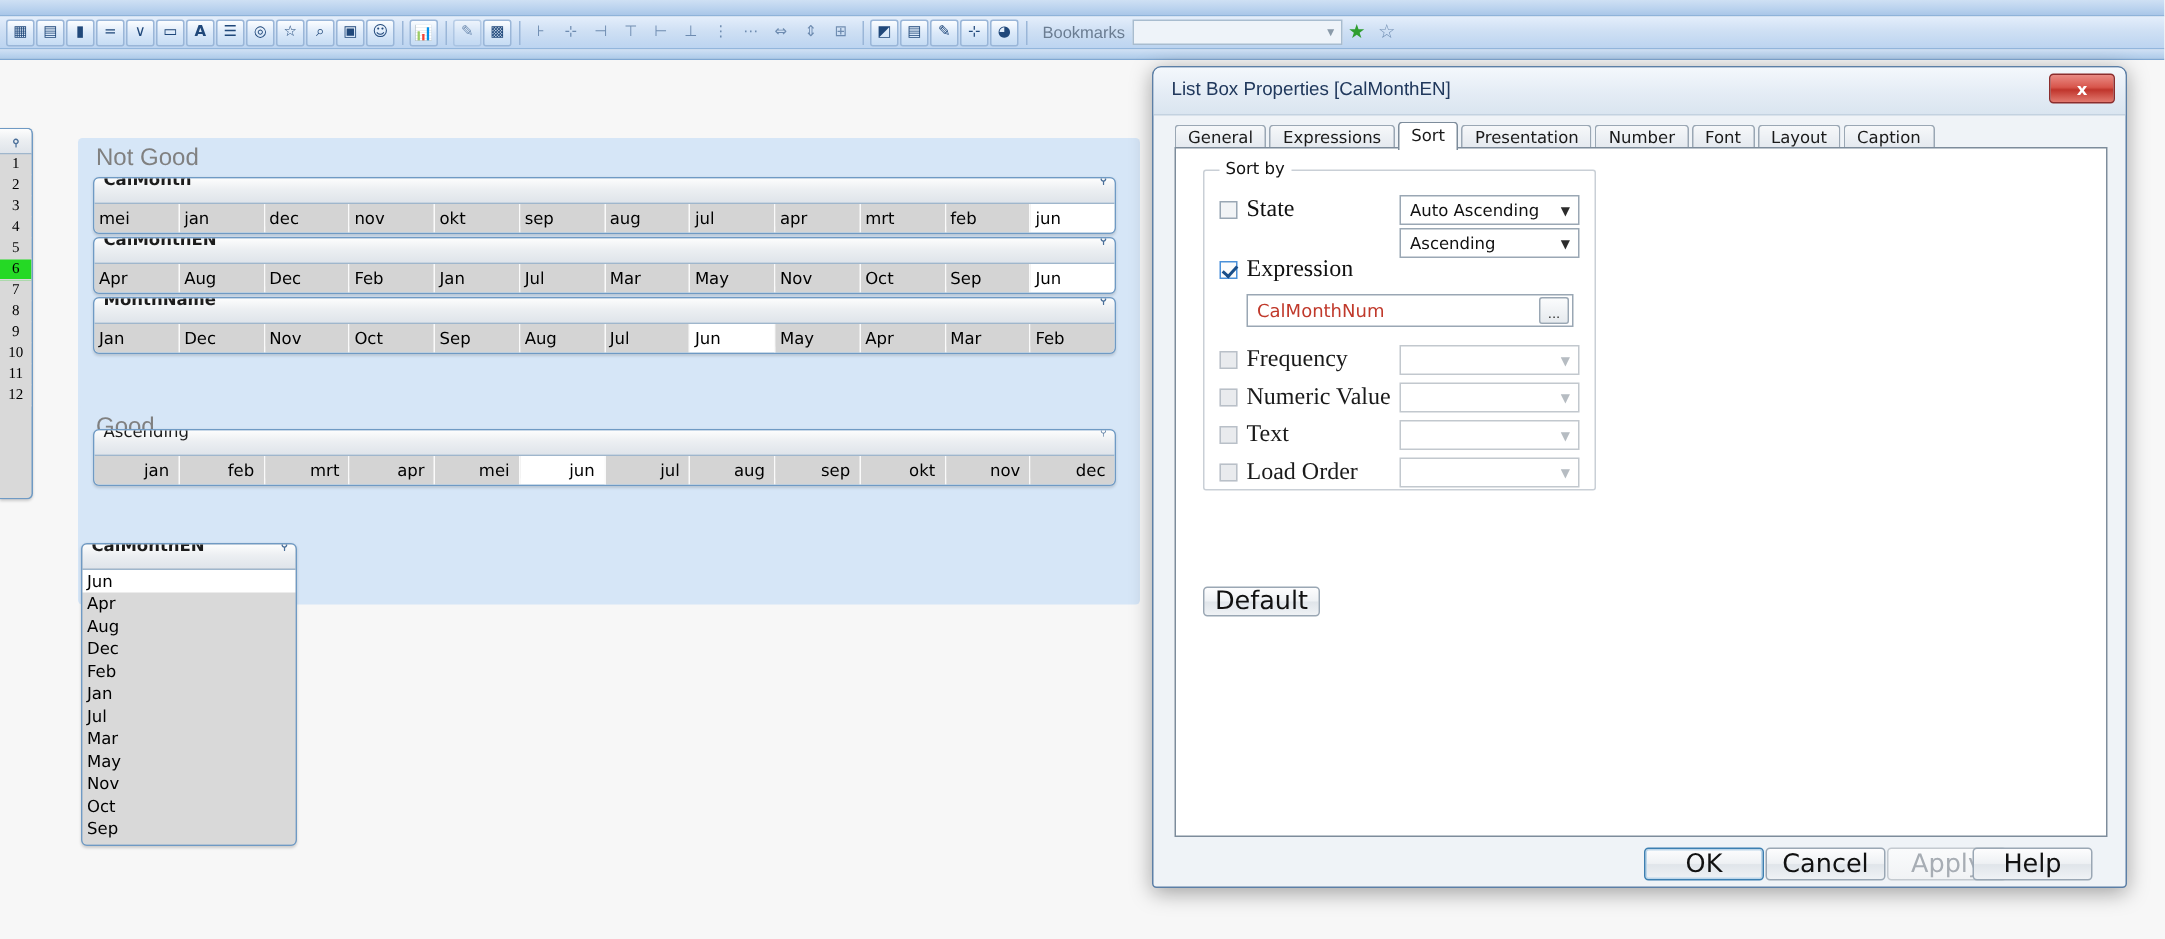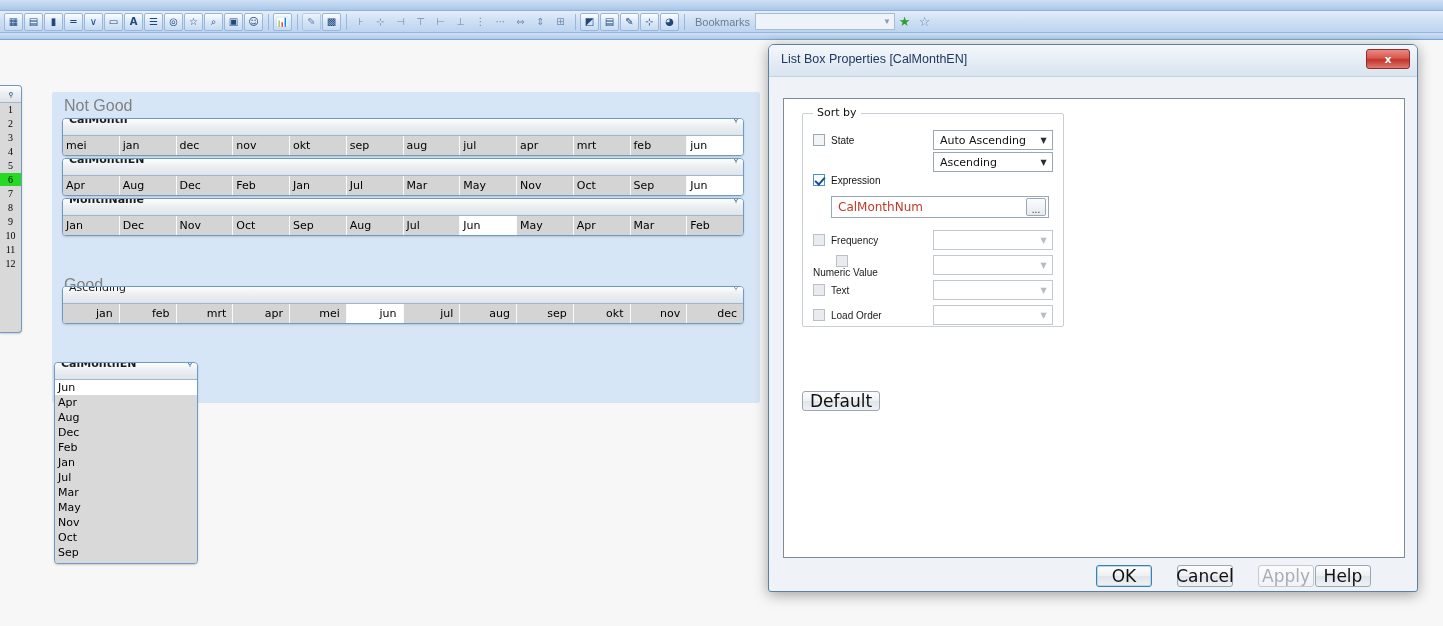--- a/index.html
+++ b/index.html
@@ -183,21 +183,21 @@
   .cb {
     width:12px; height:12px; border:1px solid #9aa7b4; background:#f2f4f6;
     margin-right:6px; position:relative; flex:none;
   }
   .cb.checked { background:#fbfcfd; border-color:#4a90d9; }
   .cb.checked:after {
     content:""; position:absolute; left:3px; top:0px; width:4px; height:8px;
     border:solid #1a4f8a; border-width:0 2px 2px 0; transform:rotate(42deg);
   }
   .cb.dis { background:#e9ebee; border-color:#b9c0c8; }
-  .slabel { font-size:10px; color:#111; font-family:Liberation Sans, sans-serif; white-space:nowrap; }
+  .slabel { font-size:16px; color:#111; font-family:Liberation Serif, serif; white-space:nowrap; }
   .slabel.dis { color:#1a1a1a; }
 
   .combo {
     position:absolute; height:20px; width:120px;
     border:1px solid #9aa7b4; background:#fff;
     display:flex; align-items:center; padding:0 0 0 6px;
     font-size:11px; color:#111; font-family:"DejaVu Sans", sans-serif;
   }
   .combo .arrow {
     margin-left:auto; width:17px; height:18px; display:flex;
@@ -224,21 +224,21 @@
 
   .btn {
     border:1px solid #9aa7b4; border-radius:3px;
     background:linear-gradient(180deg,#fdfdfe 0%,#eef1f4 48%,#e0e5ea 52%,#eff2f5 100%);
     font-size:17px; color:#111; display:flex; align-items:center; justify-content:center;
     font-family:"DejaVu Sans", sans-serif;
   }
   #btnDefault { position:absolute; left:18px; top:292px; width:78px; height:20px; }
 
   #dlgFooter { position:absolute; left:0; top:484px; width:630px; height:26px; }
-  .fbtn { position:absolute; top:0; width:56px; height:22px; }
+  .fbtn { position:absolute; top:0; width:80px; height:22px; }
   #btnOK { left:317px; border:1px solid #3c7fb1; box-shadow:0 0 0 1px #bcd6ea inset; }
   #btnCancel { left:398px; }
   #btnApply { left:479px; color:#a7adb4; border-color:#c4cad0;
               background:linear-gradient(180deg,#fafbfc 0%,#f1f3f5 100%); }
   #btnHelp { left:536px; }
 </style>
 </head>
 <body>
 
 <div id="toolbars">
@@ -437,20 +437,30 @@
 
 <div id="dialog">
 
   <div id="dlgTitleBar">
     <div id="dlgTitle">List Box Properties [CalMonthEN]</div>
     <div id="dlgClose">x</div>
   </div>
 
   <div id="dlgBody">
 
+    <div id="tabstrip">
+      <div class="tab">General</div>
+      <div class="tab">Expressions</div>
+      <div class="tab active">Sort</div>
+      <div class="tab">Presentation</div>
+      <div class="tab">Number</div>
+      <div class="tab">Font</div>
+      <div class="tab">Layout</div>
+      <div class="tab">Caption</div>
+    </div>
 
     <div id="tabpanel">
 
       <div id="sortby">
         <div id="sortbyLegend">Sort by</div>
 
         <div class="srow" style="top:16px;">
           <div class="cb"></div>
           <span class="slabel">State</span>
         </div>
@@ -475,21 +485,21 @@
 
         <div class="srow" style="top:116px;">
           <div class="cb dis"></div>
           <span class="slabel dis">Frequency</span>
         </div>
         <div class="combo dis" style="left:130px; top:116px;">
           <span></span>
           <span class="arrow">▼</span>
         </div>
 
-        <div class="srow" style="top:141px;flex-direction:column;">
+        <div class="srow" style="top:141px;">
           <div class="cb dis"></div>
           <span class="slabel dis">Numeric Value</span>
         </div>
         <div class="combo dis" style="left:130px; top:141px;">
           <span></span>
           <span class="arrow">▼</span>
         </div>
 
         <div class="srow" style="top:166px;">
           <div class="cb dis"></div>

